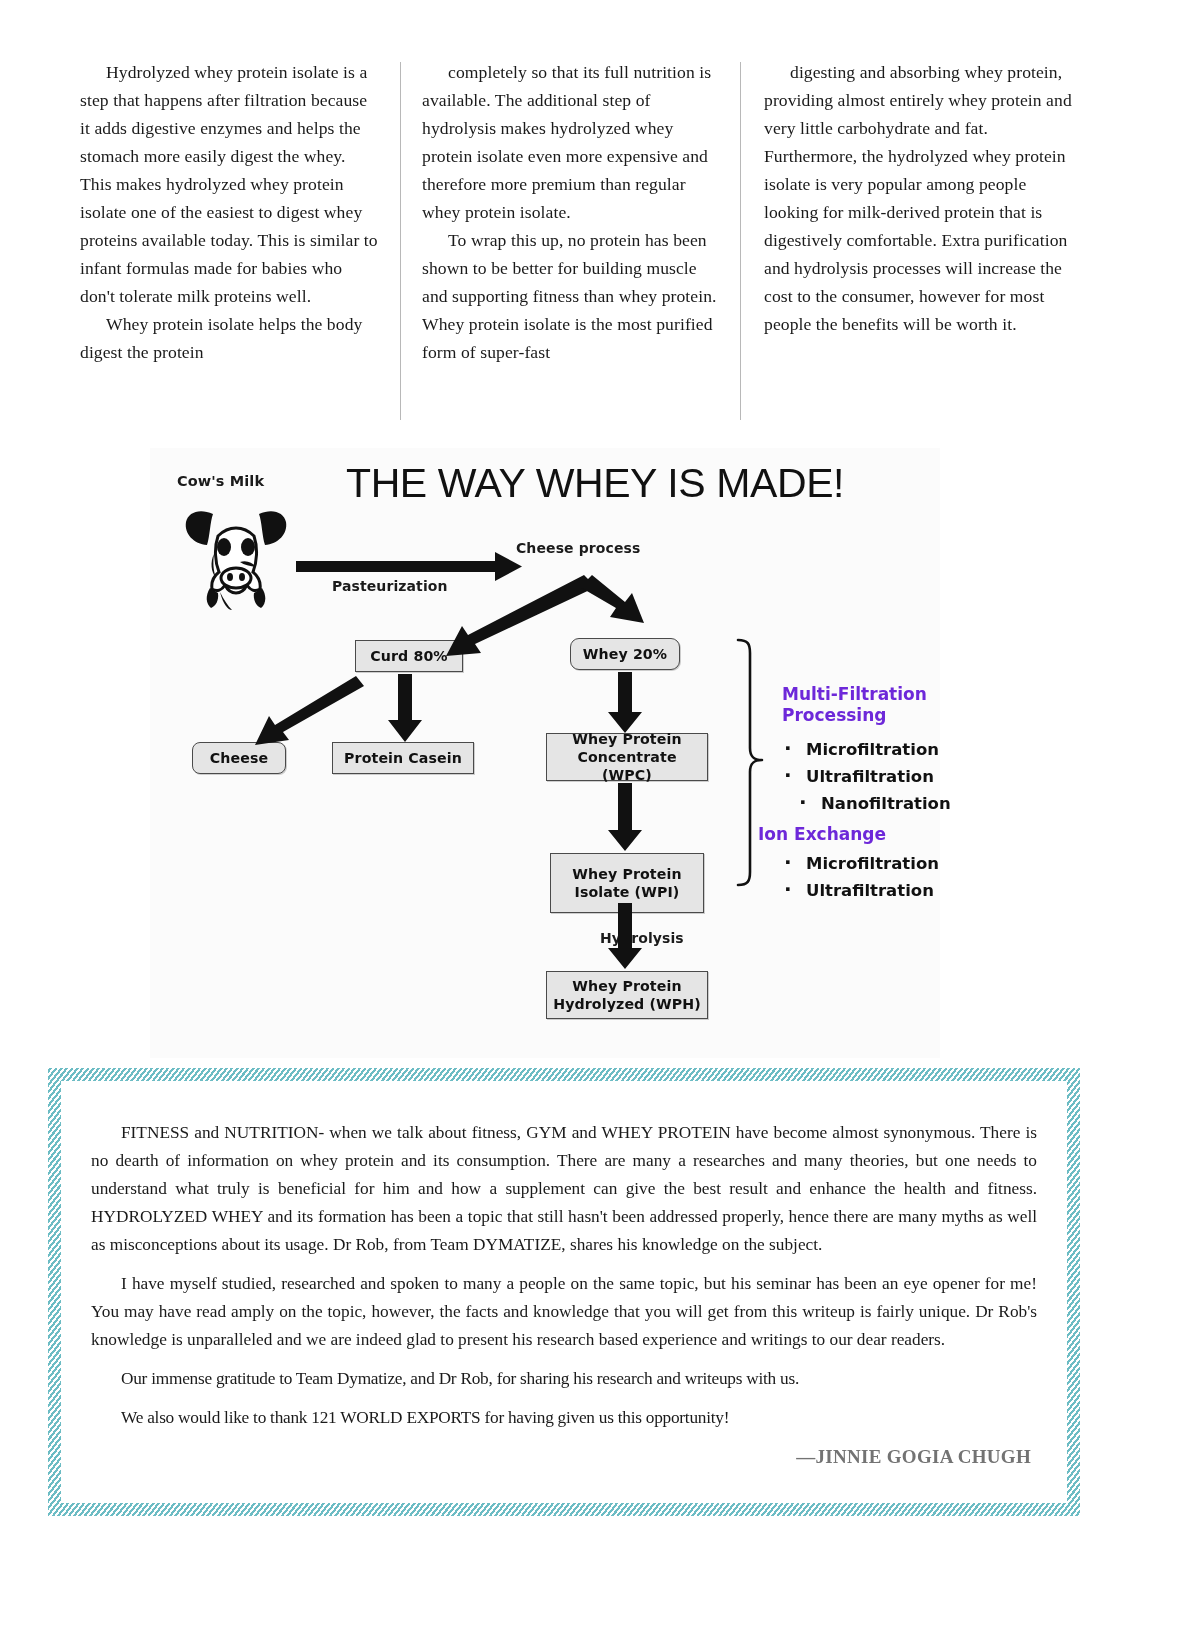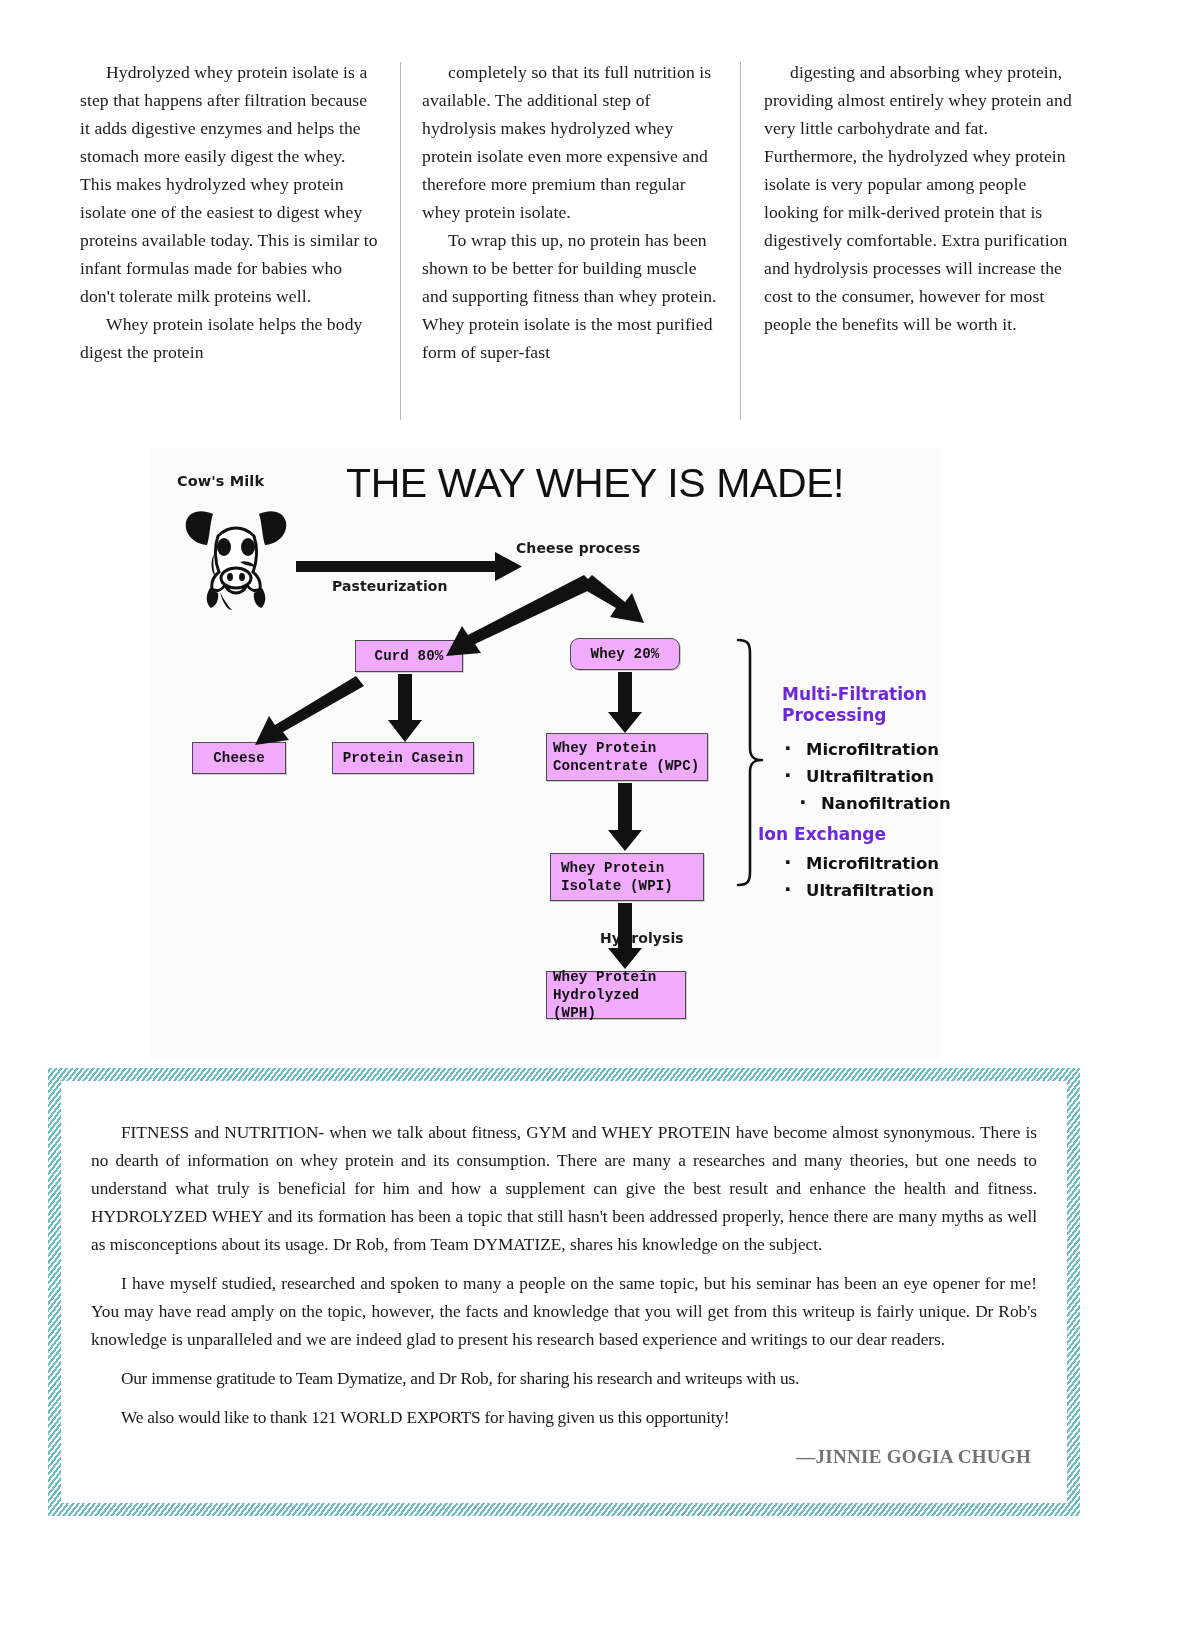--- a/index.html
+++ b/index.html
@@ -86,32 +86,31 @@
     position: absolute;
     left: 30px;
     top: 44px;
     width: 112px;
     height: 130px;
   }
   .flow-box {
     position: absolute;
     box-sizing: border-box;
     border: 1.6px solid #4a4a4a;
-    background: #f0abfc;
+    background: #e5e5e5;
     color: #111;
     font-size: 14.2px;
     font-weight: bold;
     line-height: 1.28;
     display: flex;
     align-items: center;
     justify-content: center;
-    text-align: left;
+    text-align: center;
     letter-spacing: 0.1px;
     box-shadow: 1px 1px 0 rgba(0,0,0,0.18);
-    font-family: Liberation Mono, monospace;
   }
   .flow-label {
     position: absolute;
     font-size: 14px;
     font-weight: bold;
     color: #1b1b1b;
     white-space: nowrap;
     letter-spacing: 0.1px;
   }
   .side-heading {
@@ -231,29 +230,29 @@
       <path d="M82 96 C87 104 86 112 81 116 C76 114 73 108 74 101 Z"></path>
       <path d="M60 70 C66 68 72 70 76 75 C70 74 64 73 60 70 Z"></path>
       <path d="M40 100 C44 108 48 114 52 118 C48 118 43 112 40 100 Z"></path>
     </g>
   </svg>
 
   <div class="flow-box" style="left:205px; top:192px; width:108px; height:32px;">Curd 80%</div>
 
   <div class="flow-box" style="left:420px; top:190px; width:110px; height:32px;border-radius:9px;">Whey 20%</div>
 
-  <div class="flow-box" style="left:42px; top:294px; width:94px; height:32px;">Cheese</div>
+  <div class="flow-box" style="left:42px; top:294px; width:94px; height:32px;border-radius:8px;">Cheese</div>
 
   <div class="flow-box" style="left:182px; top:294px; width:142px; height:32px;">Protein Casein</div>
 
   <div class="flow-box" style="left:396px; top:285px; width:162px; height:48px; padding:0 6px;">Whey Protein Concentrate (WPC)</div>
 
-  <div class="flow-box" style="left:400px; top:405px; width:154px; height:48px; padding:0 10px;">Whey Protein Isolate (WPI)</div>
-
-  <div class="flow-box" style="left:396px; top:523px; width:140px; height:48px; padding:0 6px;">Whey Protein Hydrolyzed (WPH)</div>
+  <div class="flow-box" style="left:400px; top:405px; width:154px; height:60px; padding:0 10px;">Whey Protein Isolate (WPI)</div>
+
+  <div class="flow-box" style="left:396px; top:523px; width:162px; height:48px; padding:0 6px;">Whey Protein Hydrolyzed (WPH)</div>
 
   <div class="flow-label" style="left:182px; top:130px;">Pasteurization</div>
   <div class="flow-label" style="left:366px; top:92px;">Cheese process</div>
   <div class="flow-label" style="left:450px; top:482px;">Hydrolysis</div>
 
   <svg class="svg-layer" viewBox="0 0 790 610" xmlns="http://www.w3.org/2000/svg">
     <g fill="#111">
 
       <path d="M146 113 L345 113 L345 104 L372 118.5 L345 133 L345 124 L146 124 Z"></path>
 

